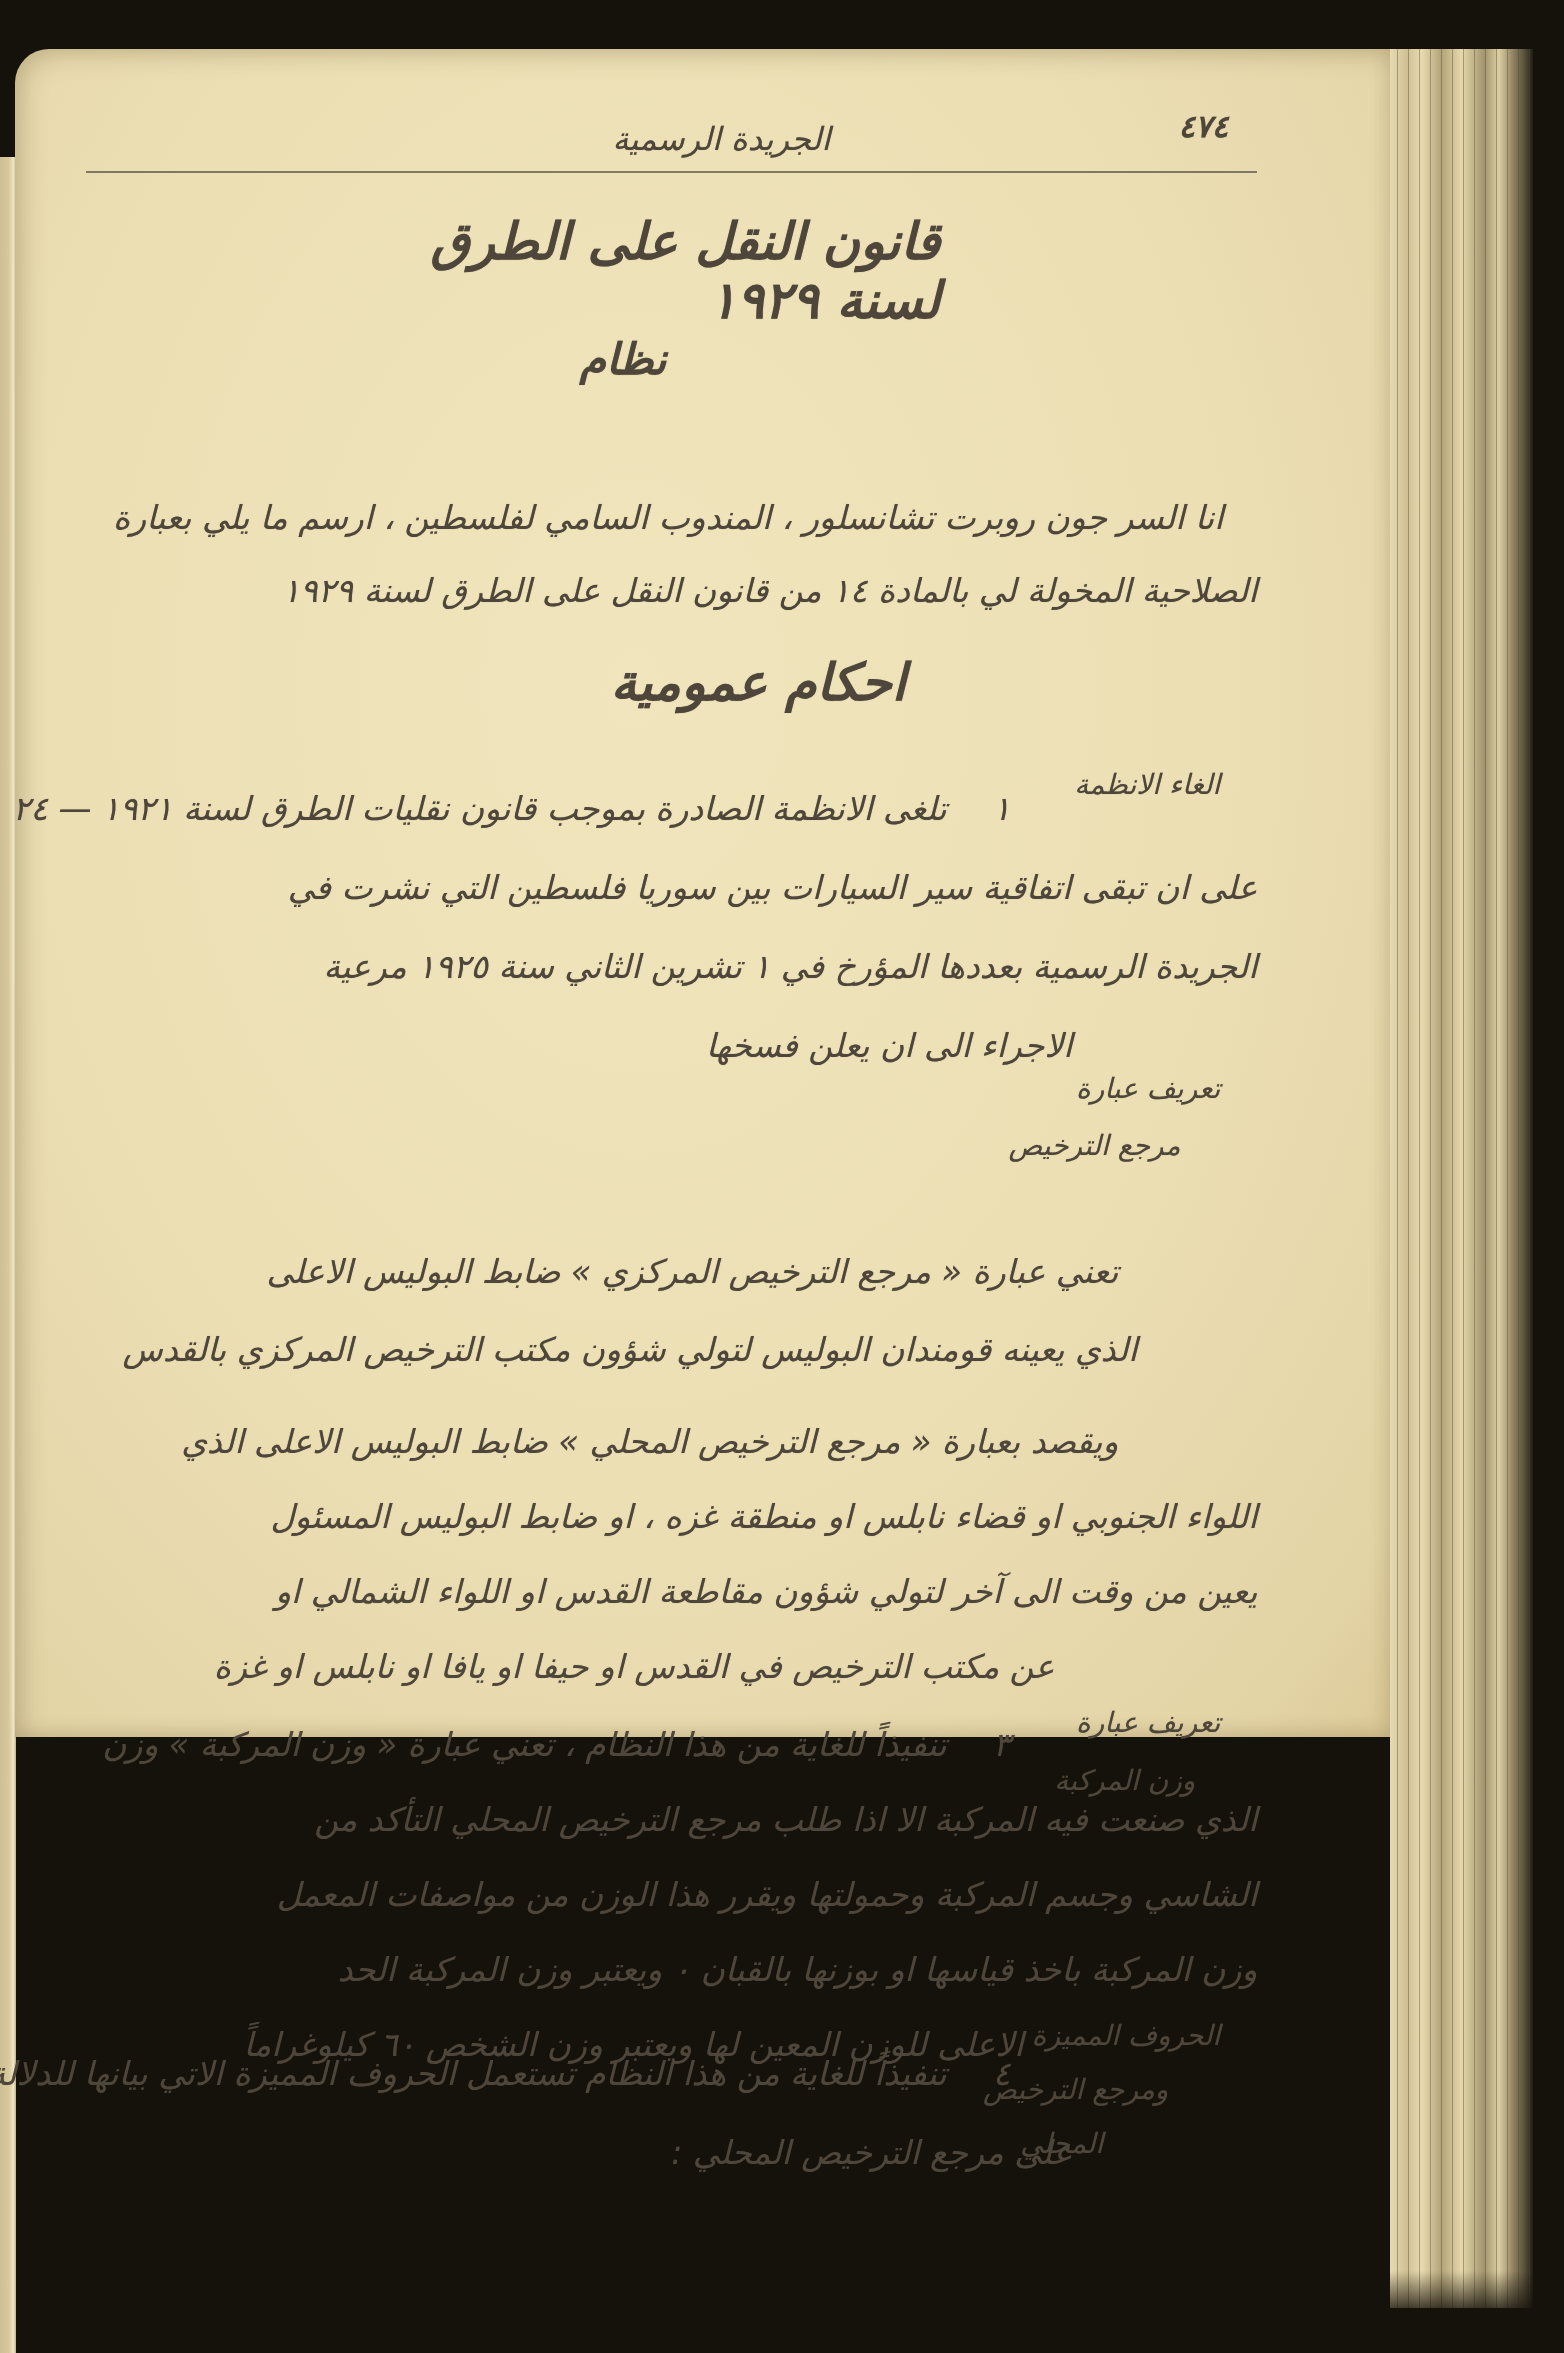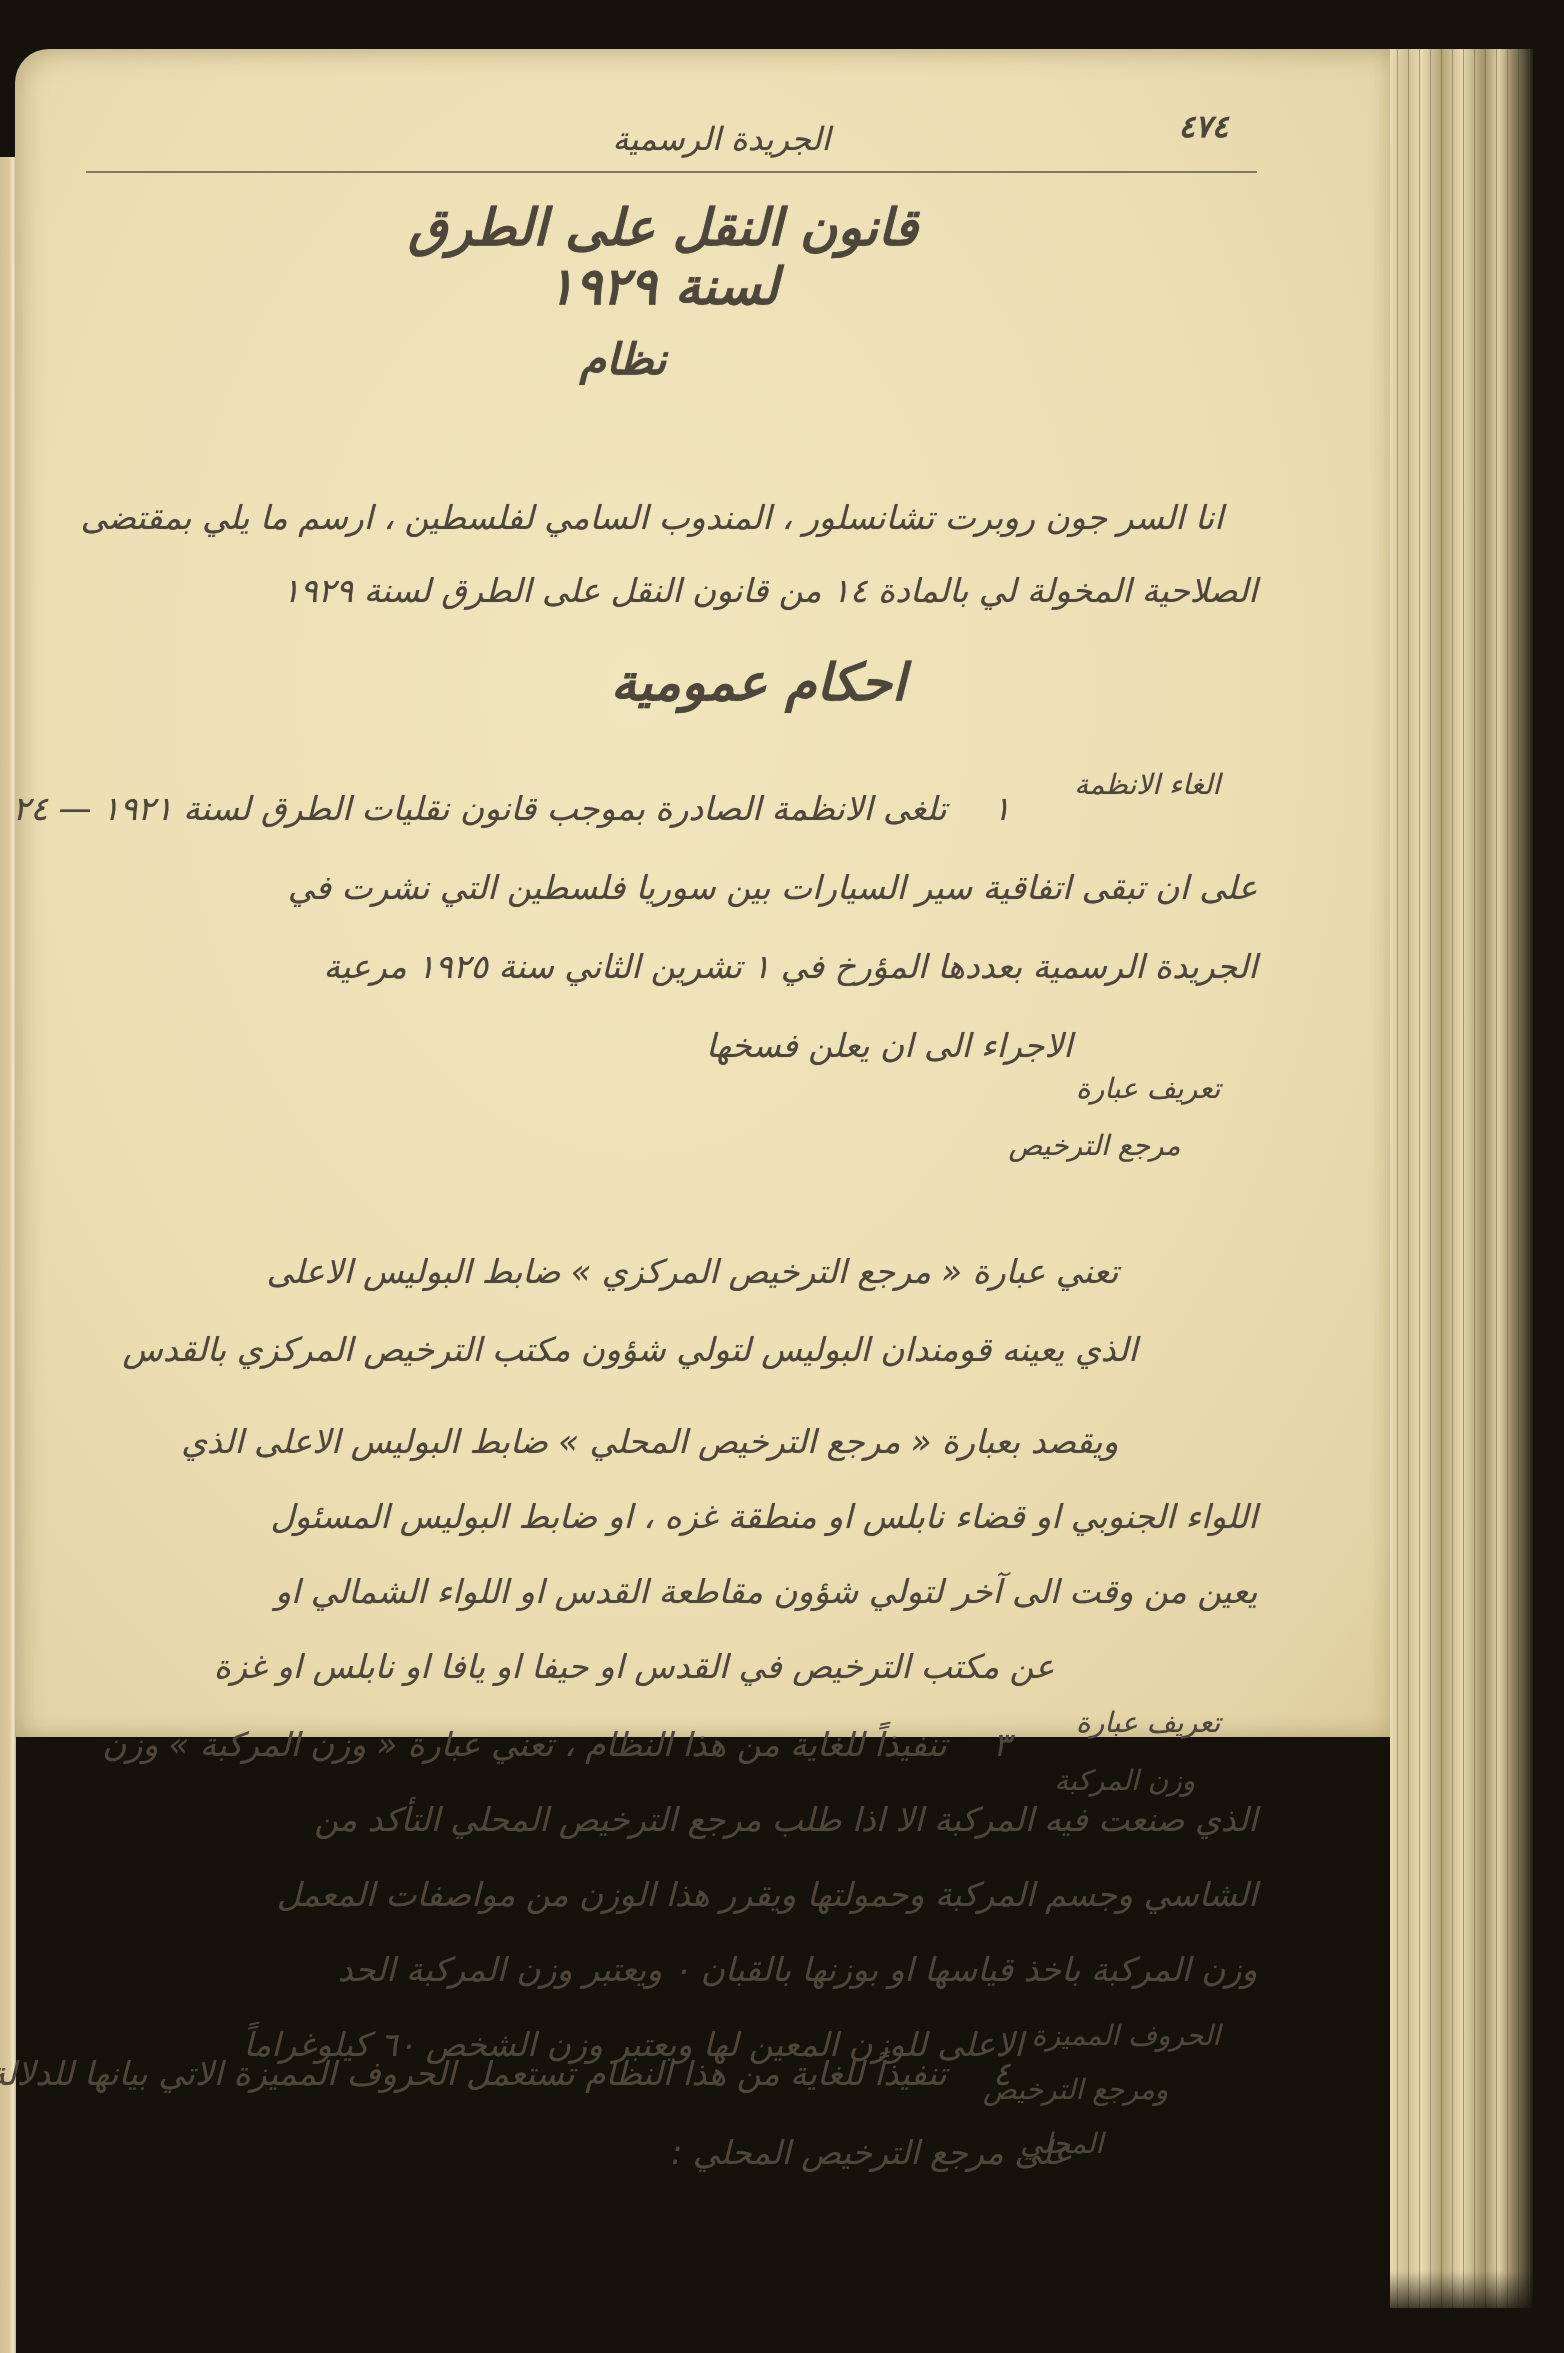--- a/index.html
+++ b/index.html
@@ -37,21 +37,21 @@
     content:"";position:absolute;left:0;bottom:-37px;width:100%;height:74px;
     background:linear-gradient(180deg, rgba(21,18,12,0) 0%, rgba(21,18,12,.85) 55%, #15120c 100%);
   }
 
   .ar{direction:rtl;text-align:right;color:#4e463a;text-shadow:0 0 0.8px rgba(78,70,58,.5);}
 
   .gazette-title{position:absolute;left:521px;top:71px;width:370px;text-align:center;font-size:32px;}
   .page-number{position:absolute;left:1145px;top:59px;width:86px;text-align:center;font-size:31px;font-weight:bold;}
   .header-rule{position:absolute;left:71px;top:122px;width:1171px;height:1.8px;background:#6f6654;opacity:.85;}
 
-  .law-title{position:absolute;left:370px;top:149px;width:555px;text-align:center;font-size:51px;font-weight:bold;letter-spacing:0.6px;}
+  .law-title{position:absolute;left:370px;top:163px;width:555px;text-align:right;font-size:51px;font-weight:bold;letter-spacing:0.6px;}
   .doc-type{position:absolute;left:515px;top:285px;width:185px;text-align:center;font-size:43px;font-weight:bold;}
   .section-heading{position:absolute;left:558px;top:604px;width:370px;text-align:center;font-size:51px;font-weight:bold;}
 
   .textblock{position:absolute;right:133px;width:1110px;font-size:33px;}
   .textblock .line{white-space:nowrap;}
 
   .preamble{top:432px;line-height:73px;}
   .block-art1{top:720px;line-height:79px;}
   .block-art2{top:1023px;line-height:80px;}
   .block-defA{top:1184px;line-height:78px;}
@@ -89,21 +89,21 @@
   <div class="page">
 
     <div class="gazette-title ar">الجريدة الرسمية</div>
     <div class="page-number ar">٤٧٤</div>
     <div class="header-rule"></div>
 
     <div class="law-title ar">قانون النقل على الطرق لسنة ١٩٢٩</div>
     <div class="doc-type ar">نظام</div>
 
     <div class="textblock preamble ar">
-      <div class="line ind-55">انا السر جون روبرت تشانسلور ، المندوب السامي لفلسطين ، ارسم ما يلي بمقتضى</div>
+      <div class="line ind-55">انا السر جون روبرت تشانسلور ، المندوب السامي لفلسطين ، ارسم ما يلي بعبارة</div>
       <div class="line">الصلاحية المخولة لي بالمادة ١٤ من قانون النقل على الطرق لسنة ١٩٢٩</div>
     </div>
 
     <div class="section-heading ar">احكام عمومية</div>
 
     <div class="margin-note mn-art1 ar">
       <div class="line">الغاء الانظمة</div>
     </div>
     <div class="textblock block-art1 ar">
       <div class="line ind-400"><span class="num">١</span><span>تلغى الانظمة الصادرة بموجب قانون نقليات الطرق لسنة ١٩٢١ — ٢٤</span></div>

